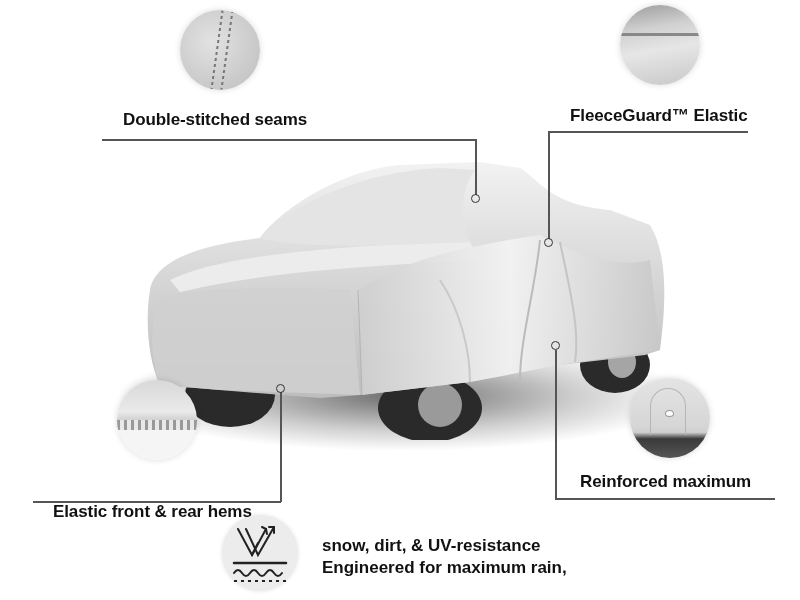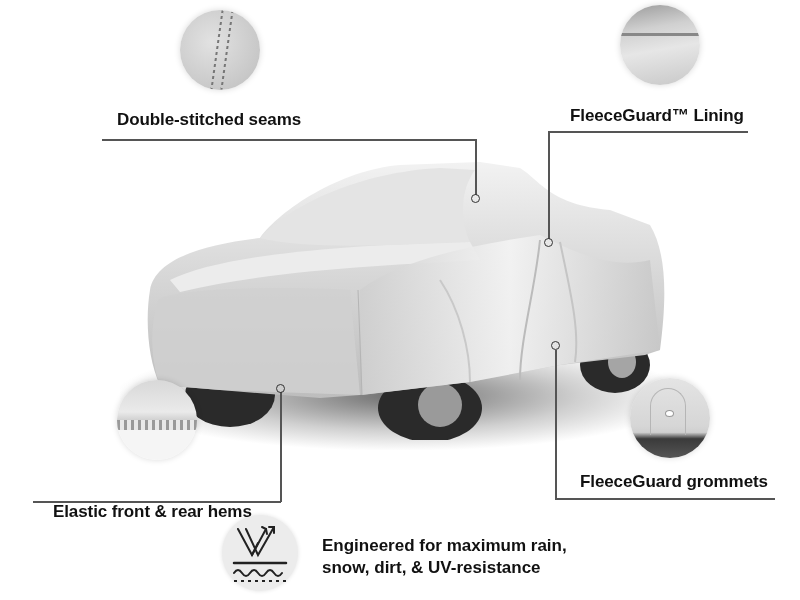--- a/index.html
+++ b/index.html
@@ -54,46 +54,46 @@
   <path d="M400,90 C395,140 380,190 380,230" stroke="#bbb" stroke-width="2" fill="none"></path>
   <path d="M420,92 C430,140 440,180 435,212" stroke="#c5c5c5" stroke-width="2" fill="none"></path>
   <path d="M300,130 C320,160 330,200 330,232" stroke="#c9c9c9" stroke-width="2" fill="none"></path>
   <line x1="218" y1="140" x2="222" y2="245" stroke="#b5b5b5" stroke-width="1"></line>
 </svg>
 
 <div class="thumb" style="left:180px;top:10px;width:80px;height:80px;background:radial-gradient(circle at 40% 40%, #e2e2e2, #bdbdbd);">
   <div class="abs" style="left:36px;top:0;width:2px;height:80px;background:repeating-linear-gradient(#777 0 3px, transparent 3px 6px);transform:rotate(8deg);"></div>
   <div class="abs" style="left:46px;top:0;width:2px;height:80px;background:repeating-linear-gradient(#777 0 3px, transparent 3px 6px);transform:rotate(8deg);"></div>
 </div>
-<div class="label" style="left:117px;top:110px;">Double-stitched seams</div>
+<div class="label" style="left:123px;top:110px;">Double-stitched seams</div>
 <div class="line" style="left:102px;top:139px;width:373px;height:1.5px;"></div>
 <div class="line" style="left:475px;top:139px;width:1.5px;height:56px;"></div>
 <div class="dot" style="left:471px;top:194px;"></div>
 
 <div class="thumb" style="left:620px;top:5px;width:80px;height:80px;background:linear-gradient(170deg,#9b9b9b 0%,#d0d0d0 30%,#e6e6e6 55%,#c8c8c8 100%);">
   <div class="abs" style="left:0;top:28px;width:80px;height:3px;background:#888;"></div>
 </div>
-<div class="label" style="left:570px;top:106px;">FleeceGuard™ Lining</div>
+<div class="label" style="left:570px;top:106px;">FleeceGuard™ Elastic</div>
 <div class="line" style="left:548px;top:131px;width:200px;height:1.5px;"></div>
 <div class="line" style="left:548px;top:131px;width:1.5px;height:108px;"></div>
 <div class="dot" style="left:544px;top:238px;"></div>
 
 <div class="thumb" style="left:117px;top:380px;width:80px;height:80px;background:linear-gradient(180deg,#d8d8d8 0%,#eaeaea 40%,#bcbcbc 58%,#f5f5f5 62%,#f5f5f5 100%);">
   <div class="abs" style="left:0;top:40px;width:80px;height:10px;background:repeating-linear-gradient(90deg,#999 0 3px,#e8e8e8 3px 7px);"></div>
 </div>
 <div class="label" style="left:53px;top:502px;">Elastic front &amp; rear hems</div>
 <div class="line" style="left:33px;top:501px;width:248px;height:1.5px;"></div>
 <div class="line" style="left:280px;top:392px;width:1.5px;height:110px;"></div>
 <div class="dot" style="left:276px;top:384px;"></div>
 
 <div class="thumb" style="left:630px;top:378px;width:80px;height:80px;background:linear-gradient(180deg,#e4e4e4 0%,#d6d6d6 60%,#cfcfcf 68%,#3a3a3a 76%,#555 100%);">
   <div class="abs" style="left:35px;top:32px;width:7px;height:5px;border-radius:50%;background:#fff;border:1px solid #999;"></div>
   <div class="abs" style="left:20px;top:10px;width:34px;height:46px;border:1px solid #b5b5b5;border-bottom:none;border-radius:18px 18px 0 0;"></div>
 </div>
-<div class="label" style="left:580px;top:472px;">FleeceGuard grommets</div>
+<div class="label" style="left:580px;top:472px;">Reinforced maximum</div>
 <div class="line" style="left:555px;top:498px;width:220px;height:1.5px;"></div>
 <div class="line" style="left:555px;top:350px;width:1.5px;height:150px;"></div>
 <div class="dot" style="left:551px;top:341px;"></div>
 
 <div class="badge">
   <svg width="76" height="76" viewBox="0 0 76 76">
     <g stroke="#222" stroke-width="2" fill="none" stroke-linecap="round">
       <polyline points="16,14 30,40 36,28"></polyline>
       <polyline points="24,14 36,40 52,12"></polyline>
       <polyline points="30,40 44,14"></polyline>
@@ -108,15 +108,15 @@
       <rect x="26" y="65" width="3" height="2"></rect>
         <rect x="33" y="65" width="3" height="2"></rect>
       <rect x="40" y="65" width="3" height="2"></rect>
         <rect x="47" y="65" width="3" height="2"></rect>
       <rect x="54" y="65" width="3" height="2"></rect>
         <rect x="61" y="65" width="3" height="2"></rect>
     </g>
   </svg>
 </div>
 <div class="tagline">
+  <div>snow, dirt, &amp; UV-resistance</div>
   <div>Engineered for maximum rain,</div>
-  <div>snow, dirt, &amp; UV-resistance</div>
 </div>
 
 </body></html>

